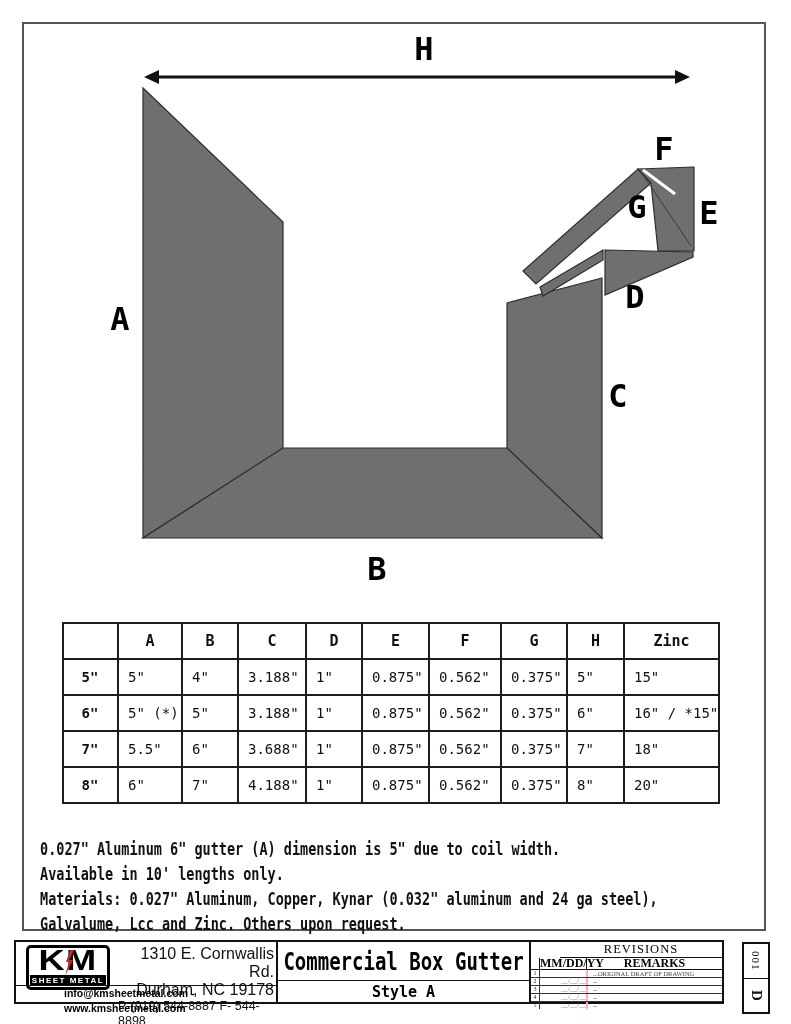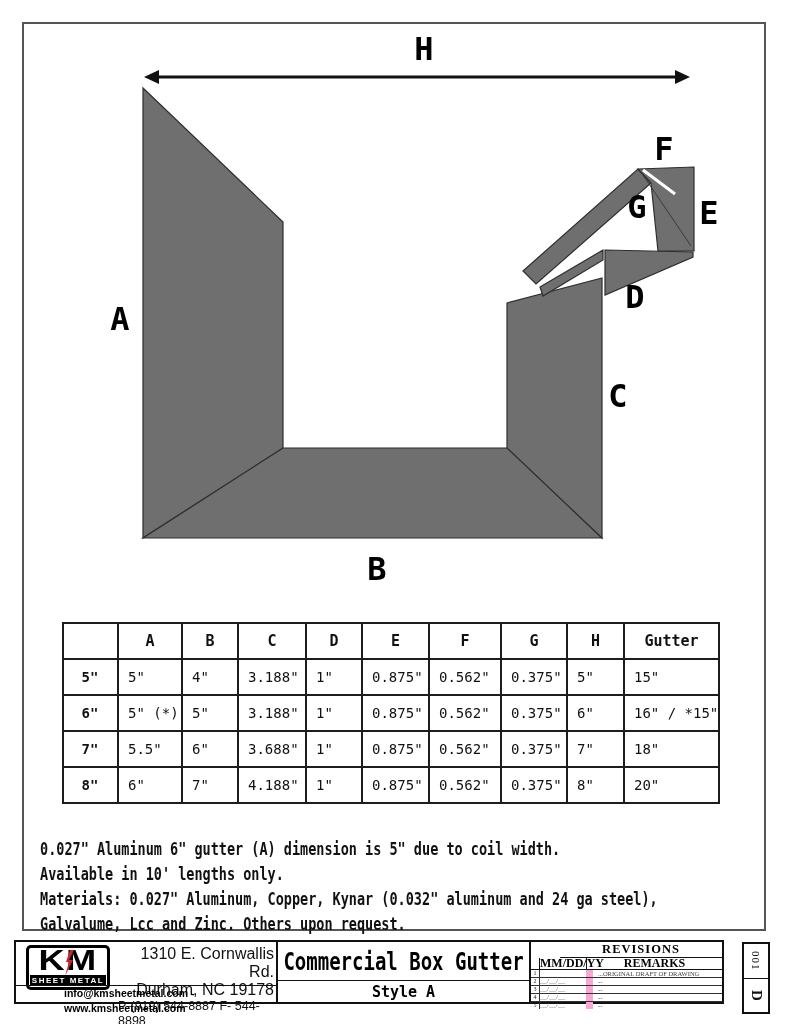--- a/index.html
+++ b/index.html
@@ -87,29 +87,29 @@
     font-family:"DejaVu Sans Mono", monospace; font-weight:bold; font-size:19px;
     color:#000; transform:scaleY(1.35); transform-origin:center; white-space:nowrap;
   }
   .tb-subtitle {
     flex:1; border-top:1.5px solid #111; display:flex; align-items:center;
     justify-content:center; font-family:"DejaVu Sans Mono", monospace;
     font-weight:bold; font-size:15px; transform-origin:center; white-space:nowrap;
   }
   .tb-rev { flex:1; display:flex; flex-direction:column; font-family:"Liberation Serif", serif; }
   .rev-heading {
-    flex:0 0 15px; text-align:center; font-weight:700; font-size:12.5px;
+    flex:0 0 15px; text-align:center; font-weight:400; font-size:12.5px;
     letter-spacing:1px; line-height:15px; border-bottom:1px solid #111;margin-left:29px;
   }
   .rev-cols { flex:0 0 11px; display:flex; border-bottom:1px solid #111; }
   .rev-body { flex:1; display:flex; flex-direction:column; }
   .rev-row { flex:1; display:flex; border-bottom:1px solid #333; }
   .rev-row:last-child { border-bottom:none; }
   .rev-num  { width:8px;  border-right:1px solid #333; font-size:6px; text-align:center; color:#222; line-height:7px; }
-  .rev-date { width:46px; border-right:7px solid #f9a8d4; font-size:7px; text-align:left; color:#666; line-height:7px; white-space:nowrap; overflow:hidden;}
+  .rev-date { width:46px; border-right:2px solid #f9a8d4; font-size:7px; text-align:right; color:#666; line-height:7px; white-space:nowrap; overflow:hidden;}
   .rev-rem  { flex:1; font-size:6.5px; color:#444; padding-left:5px; line-height:7px; white-space:nowrap; overflow:hidden; }
   .rev-colhead-num { width:8px; border-right:1px solid #111; }
   .rev-colhead-date { width:46px; border-right:1px solid #111; font-weight:700; font-size:12px; text-align:center; line-height:11px; }
   .rev-colhead-rem { flex:1; font-weight:700; font-size:12px; text-align:center; line-height:11px; }
   
   .sheet-box {
     position:absolute; left:742px; top:942px; width:28px; height:72px;
     border:2px solid #111; box-sizing:border-box; display:flex; flex-direction:column;
     font-family:"Liberation Serif", serif; background:#fff;
   }
@@ -172,21 +172,21 @@
       <tr>
         <th></th>
         <th>A</th>
         <th>B</th>
         <th>C</th>
         <th>D</th>
         <th>E</th>
         <th>F</th>
         <th>G</th>
         <th>H</th>
-        <th>Gutter</th>
+        <th>Zinc</th>
       </tr>
     </thead>
     <tbody>
       <tr>
         <td class="rowlabel">5"</td>
         <td>5"</td>
         <td>4"</td>
         <td>3.188"</td>
         <td>1"</td>
         <td>0.875"</td>

